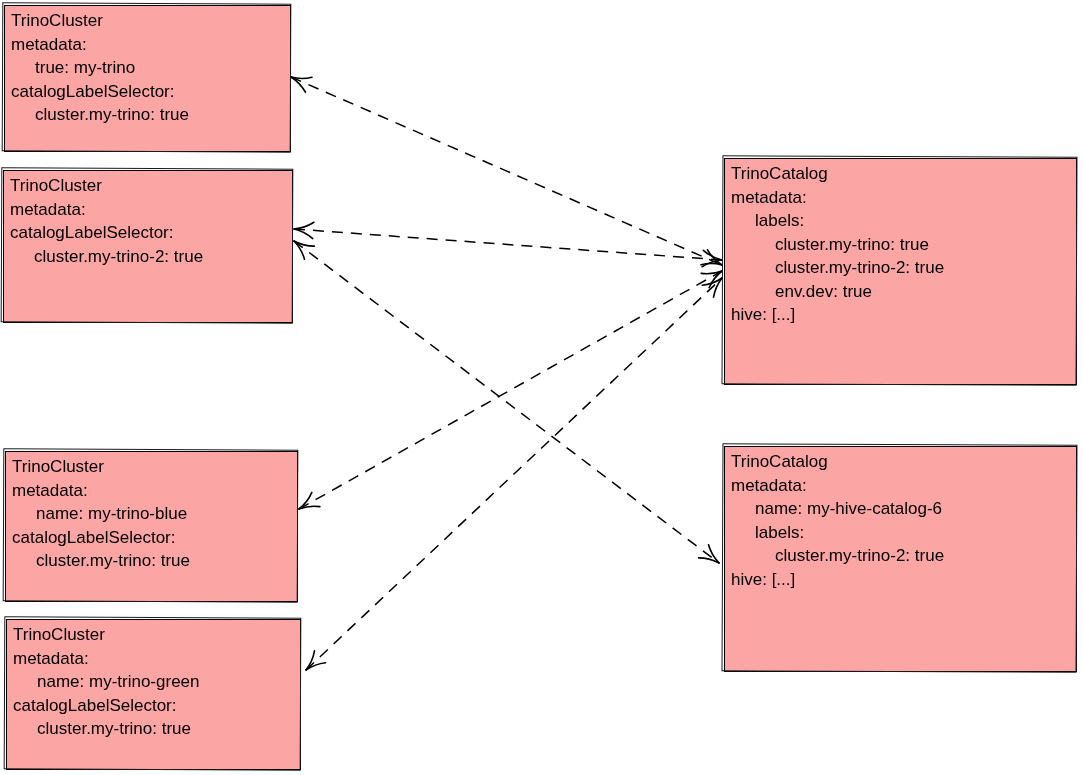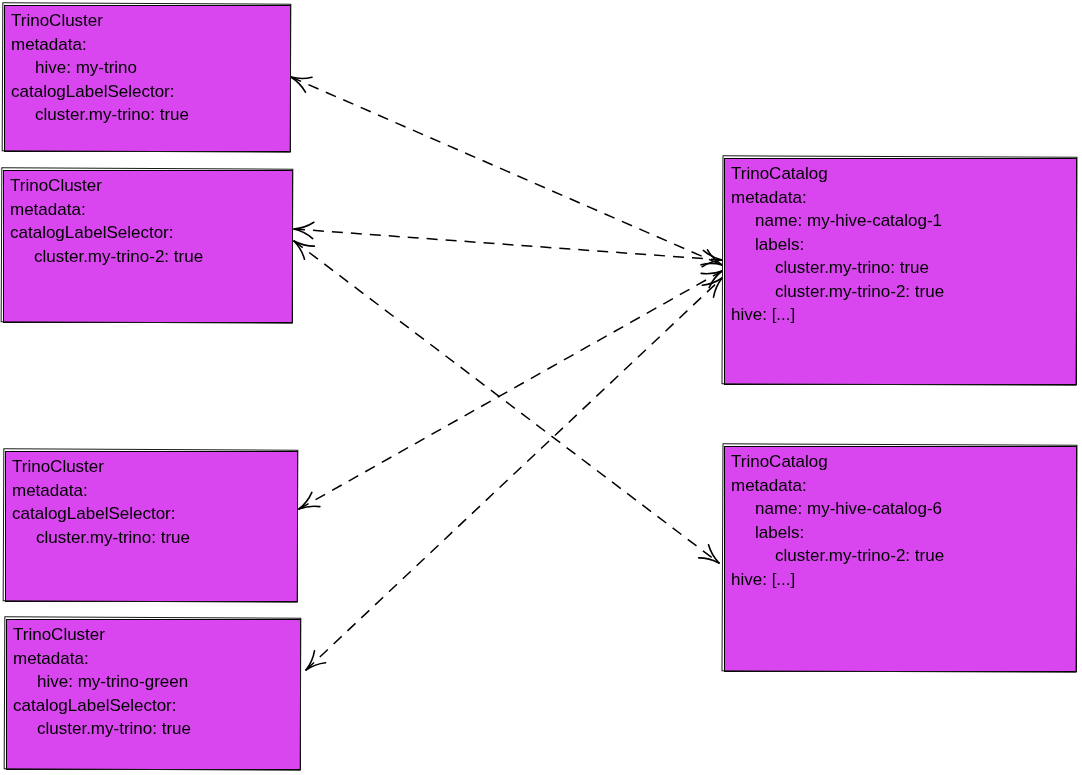--- a/index.html
+++ b/index.html
@@ -9,21 +9,21 @@
     background:#ffffff;
     overflow:hidden;
     font-family:"Liberation Sans", sans-serif;
   }
   #arrow-layer{
     position:absolute;left:0;top:0;width:1082px;height:775px;
     pointer-events:none;
   }
   .node{
     position:absolute;
-    background:#d946ef;
+    background:#fca5a5;
     border:1.7px solid #000;
     box-sizing:border-box;
     padding:3px 0 0 0;
   }
   
   .node::after{
     content:"";
     position:absolute;
     left:-3px;top:-3px;right:-1px;bottom:-1px;
     border:1px solid #1a1a1a;
@@ -68,50 +68,51 @@
       <line x1="294" y1="241" x2="719" y2="563" stroke="#000000" stroke-width="1.5" stroke-dasharray="11 8"></line>
       <path d="M 294 241 Q 303.7140492494244 246.16112847929182 314.35556482986283 246.16245876082826" fill="none" stroke="#000000" stroke-width="1.6" stroke-linecap="round"></path>
       <path d="M 294 241 Q 301.59740116592207 248.9548410118648 304.47853735341886 259.1989080697993" fill="none" stroke="#000000" stroke-width="1.6" stroke-linecap="round"></path>
       <path d="M 719 563 Q 709.2859507505756 557.8388715207082 698.6444351701372 557.8375412391717" fill="none" stroke="#000000" stroke-width="1.6" stroke-linecap="round"></path>
       <path d="M 719 563 Q 711.4025988340779 555.0451589881352 708.5214626465811 544.8010919302008" fill="none" stroke="#000000" stroke-width="1.6" stroke-linecap="round"></path>
     </svg>
 
   <div class="node" style="left: 4px; top: 5px; width: 287px; height: 147px;">
       <div class="ln ind0">TrinoCluster</div>
       <div class="ln ind0">metadata:</div>
-      <div class="ln ind1">hive: my-trino</div>
+      <div class="ln ind1">true: my-trino</div>
       <div class="ln ind0">catalogLabelSelector:</div>
       <div class="ln ind1">cluster.my-trino: true</div>
     </div>
   <div class="node" style="left: 3px; top: 170px; width: 290px; height: 153px;">
       <div class="ln ind0">TrinoCluster</div>
       <div class="ln ind0">metadata:</div>
       <div class="ln ind0">catalogLabelSelector:</div>
       <div class="ln ind1">cluster.my-trino-2: true</div>
     </div>
   <div class="node" style="left: 5px; top: 451px; width: 293px; height: 151px;">
       <div class="ln ind0">TrinoCluster</div>
       <div class="ln ind0">metadata:</div>
+      <div class="ln ind1">name: my-trino-blue</div>
       <div class="ln ind0">catalogLabelSelector:</div>
       <div class="ln ind1">cluster.my-trino: true</div>
     </div>
   <div class="node" style="left: 6px; top: 619px; width: 295px; height: 151px;">
       <div class="ln ind0">TrinoCluster</div>
       <div class="ln ind0">metadata:</div>
-      <div class="ln ind1">hive: my-trino-green</div>
+      <div class="ln ind1">name: my-trino-green</div>
       <div class="ln ind0">catalogLabelSelector:</div>
       <div class="ln ind1">cluster.my-trino: true</div>
     </div>
   <div class="node" style="left: 724px; top: 158px; width: 353px; height: 227px;">
       <div class="ln ind0">TrinoCatalog</div>
       <div class="ln ind0">metadata:</div>
-      <div class="ln ind1">name: my-hive-catalog-1</div>
       <div class="ln ind1">labels:</div>
       <div class="ln ind2">cluster.my-trino: true</div>
       <div class="ln ind2">cluster.my-trino-2: true</div>
+      <div class="ln ind2">env.dev: true</div>
       <div class="ln ind0">hive: [...]</div>
     </div>
   <div class="node" style="left: 724px; top: 446px; width: 353px; height: 226px;">
       <div class="ln ind0">TrinoCatalog</div>
       <div class="ln ind0">metadata:</div>
       <div class="ln ind1">name: my-hive-catalog-6</div>
       <div class="ln ind1">labels:</div>
       <div class="ln ind2">cluster.my-trino-2: true</div>
       <div class="ln ind0">hive: [...]</div>
     </div>

